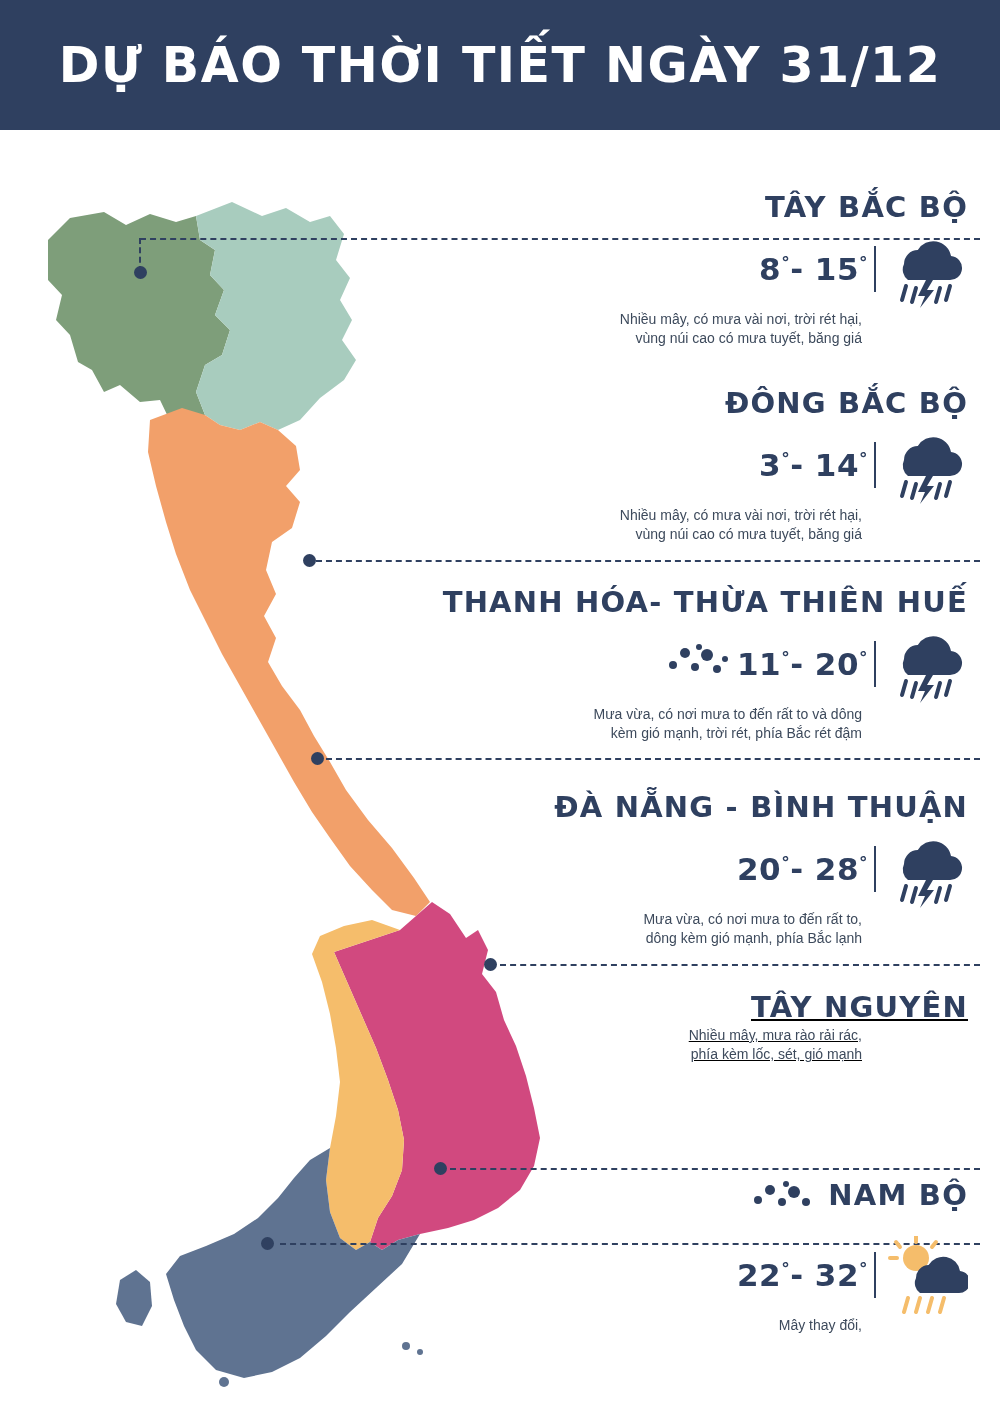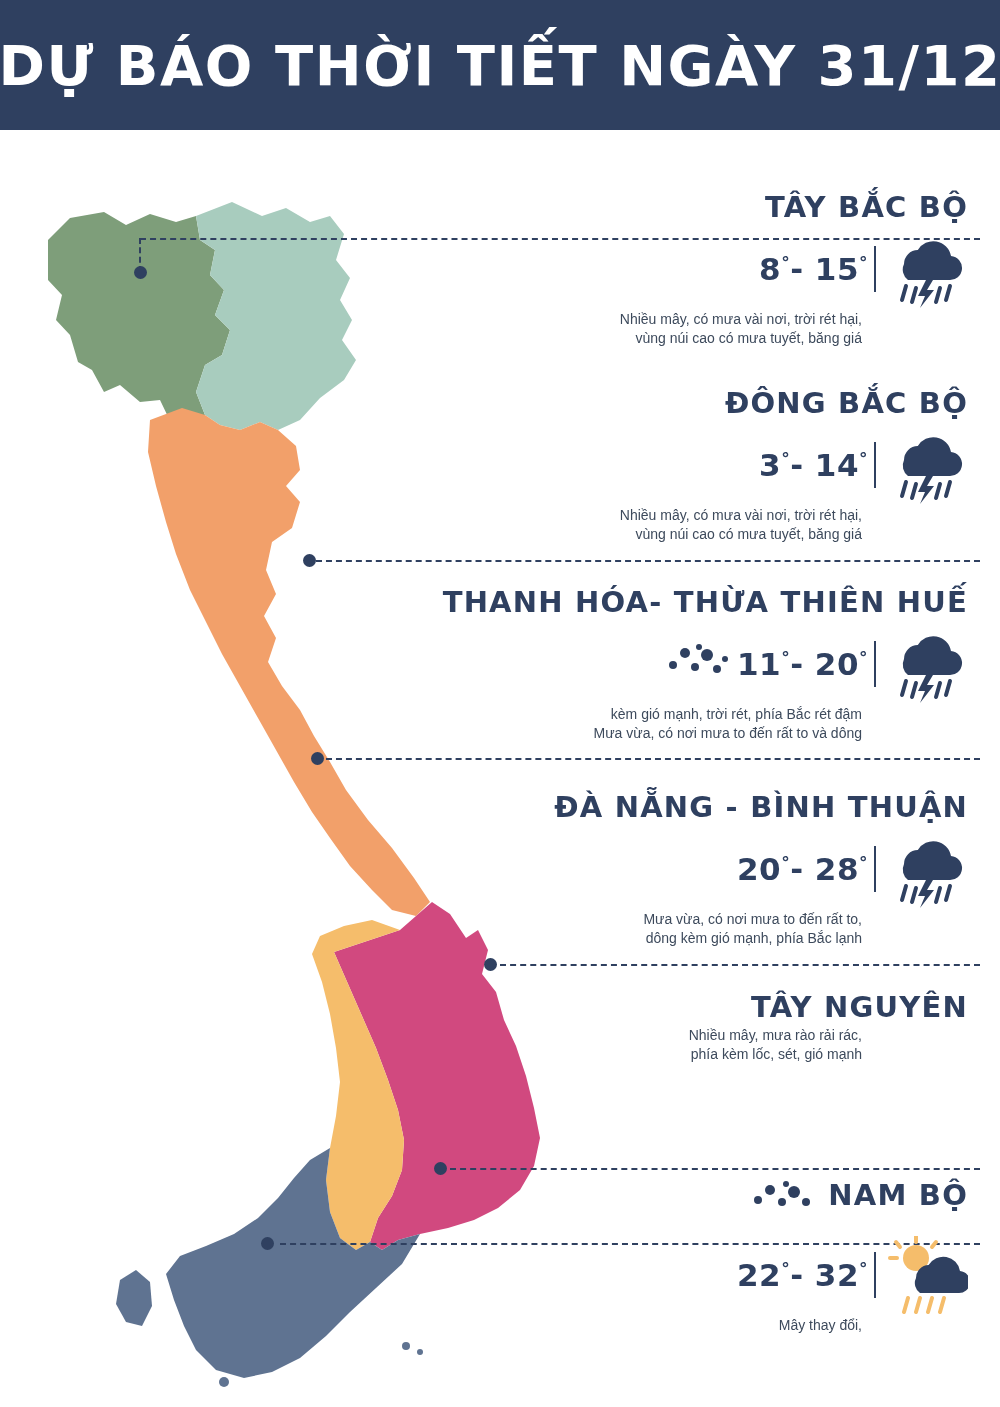--- a/index.html
+++ b/index.html
@@ -12,21 +12,21 @@
   .page { position: relative; width: 1000px; height: 1407px; background:#fff; }
 
   
   .header {
     position: absolute; left: 0; top: 0; width: 1000px; height: 130px;
     background: #2f4060;
     display: flex; align-items: center; justify-content: center;
   }
   .header h1 {
     color: #ffffff;
-    font-size: 56px;
+    font-size: 49px;
     font-weight: bold;
     letter-spacing: 1.5px;
     font-family: "DejaVu Sans", sans-serif;
     text-transform: uppercase;
     white-space: nowrap;
   }
 
   
   .map-wrap { position: absolute; left: 0; top: 130px; width: 620px; height: 1277px; }
   .map-wrap svg { display:block; }
@@ -228,22 +228,22 @@
           <g stroke="#2f4060" stroke-width="4" stroke-linecap="round">
             <line x1="24" y1="56" x2="20" y2="70"></line>
             <line x1="34" y1="58" x2="30" y2="72"></line>
             <line x1="58" y1="58" x2="54" y2="72"></line>
             <line x1="68" y1="56" x2="64" y2="70"></line>
           </g>
         </svg>
       </div>
     </div>
     <div class="desc">
+      <div>Mưa vừa, có nơi mưa to đến rất to và dông</div>
       <div>kèm gió mạnh, trời rét, phía Bắc rét đậm</div>
-      <div>Mưa vừa, có nơi mưa to đến rất to và dông</div>
     </div>
   </div>
 
   <div class="dashline" style="left:500px; top:964px; width:480px;"></div>
   <div class="dot" style="left:484px; top:958px;"></div>
 
   <div class="region" style="top:790px;">
     <div class="title-row">
       <div class="title">ĐÀ NẴNG - BÌNH THUẬN</div>
     </div>
@@ -265,21 +265,21 @@
     </div>
     <div class="desc">
       <div>Mưa vừa, có nơi mưa to đến rất to,</div>
       <div>dông kèm gió mạnh, phía Bắc lạnh</div>
     </div>
   </div>
 
   <div class="dashline" style="left:450px; top:1168px; width:530px;"></div>
   <div class="dot" style="left:434px; top:1162px;"></div>
 
-  <div class="region" style="top:990px;">
+  <div class="region" style="top:990px;text-decoration:underline;">
     <div class="title-row">
       <div class="title">TÂY NGUYÊN</div>
     </div>
     <div class="desc">
       <div>Nhiều mây, mưa rào rải rác,</div>
       <div>phía kèm lốc, sét, gió mạnh</div>
     </div>
   </div>
 
   <div class="dashline" style="left:280px; top:1243px; width:700px;"></div>

